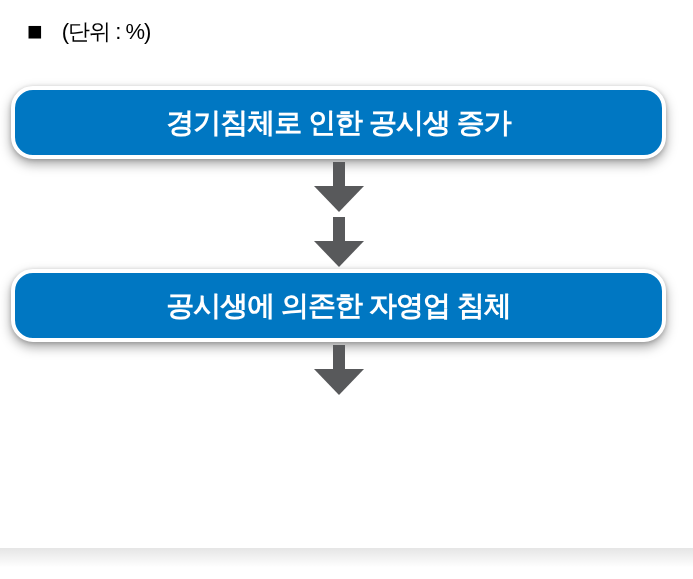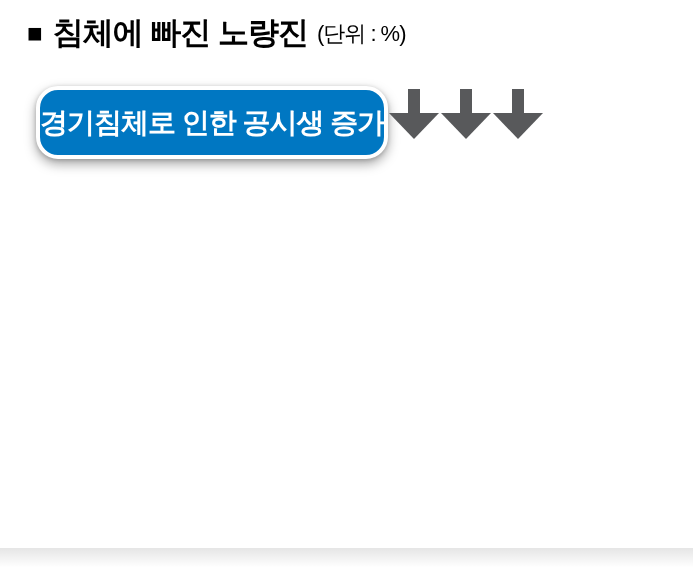--- a/index.html
+++ b/index.html
@@ -43,23 +43,23 @@
   .unit {
     color: var(--title-black);
     font-size: 22px;
     font-weight: 400;
     letter-spacing: -1px;
     margin-left: 9px;
     padding-top: 3px;
   }
   .flow {
     position: absolute;
-    top: 86px; left: 36px; right: 27px;
+    top: 86px; left: 11px; right: 27px;
     display: flex;
-    flex-direction: row;
+    flex-direction: column;
     align-items: stretch;
   }
   .step {
     height: 73px;
     background: var(--box-blue);
     border: 4px solid #ffffff;
     border-radius: 22px;
     box-shadow: 0 5px 12px rgba(0,0,0,0.35), 0 1px 4px rgba(0,0,0,0.18);
     display: flex;
     align-items: center;
@@ -88,21 +88,20 @@
     pointer-events: none;
   }
 </style>
 </head>
 <body>
 
 <div class="canvas">
 
   <div class="header">
     <span class="bullet">■</span>
-    <h1 class="title">침체에 빠진 노량진</h1>
     <span class="unit">(단위 : %)</span>
   </div>
 
   <div class="flow">
 
     <div class="step">
       <span class="step-label">경기침체로 인한 공시생 증가</span>
     </div>
 
     <div class="arrow-wrap">
@@ -113,20 +112,23 @@
     </div>
 
 
     <div class="arrow-wrap">
       <svg width="52" height="50" viewBox="0 0 52 50" aria-hidden="true">
         <rect class="arrow-fill" x="20" y="0" width="12" height="25"></rect>
         <polygon class="arrow-fill" points="1,24 51,24 26,50"></polygon>
       </svg>
     </div>
 
+    <div class="step">
+      <span class="step-label">공시생에 의존한 자영업 침체</span>
+    </div>
 
     <div class="arrow-wrap">
       <svg width="52" height="50" viewBox="0 0 52 50" aria-hidden="true">
         <rect class="arrow-fill" x="20" y="0" width="12" height="25"></rect>
         <polygon class="arrow-fill" points="1,24 51,24 26,50"></polygon>
       </svg>
     </div>
 
 
   </div>

